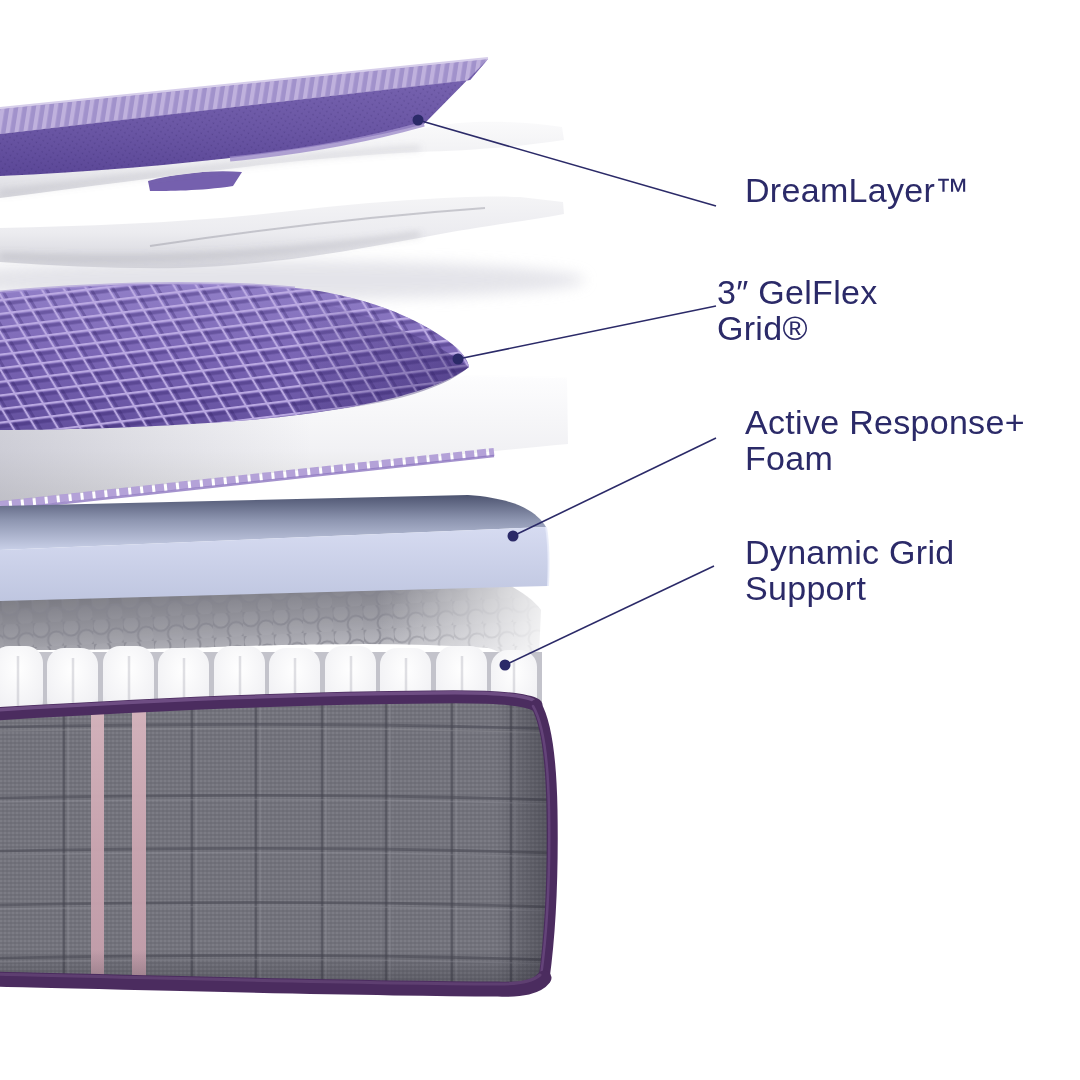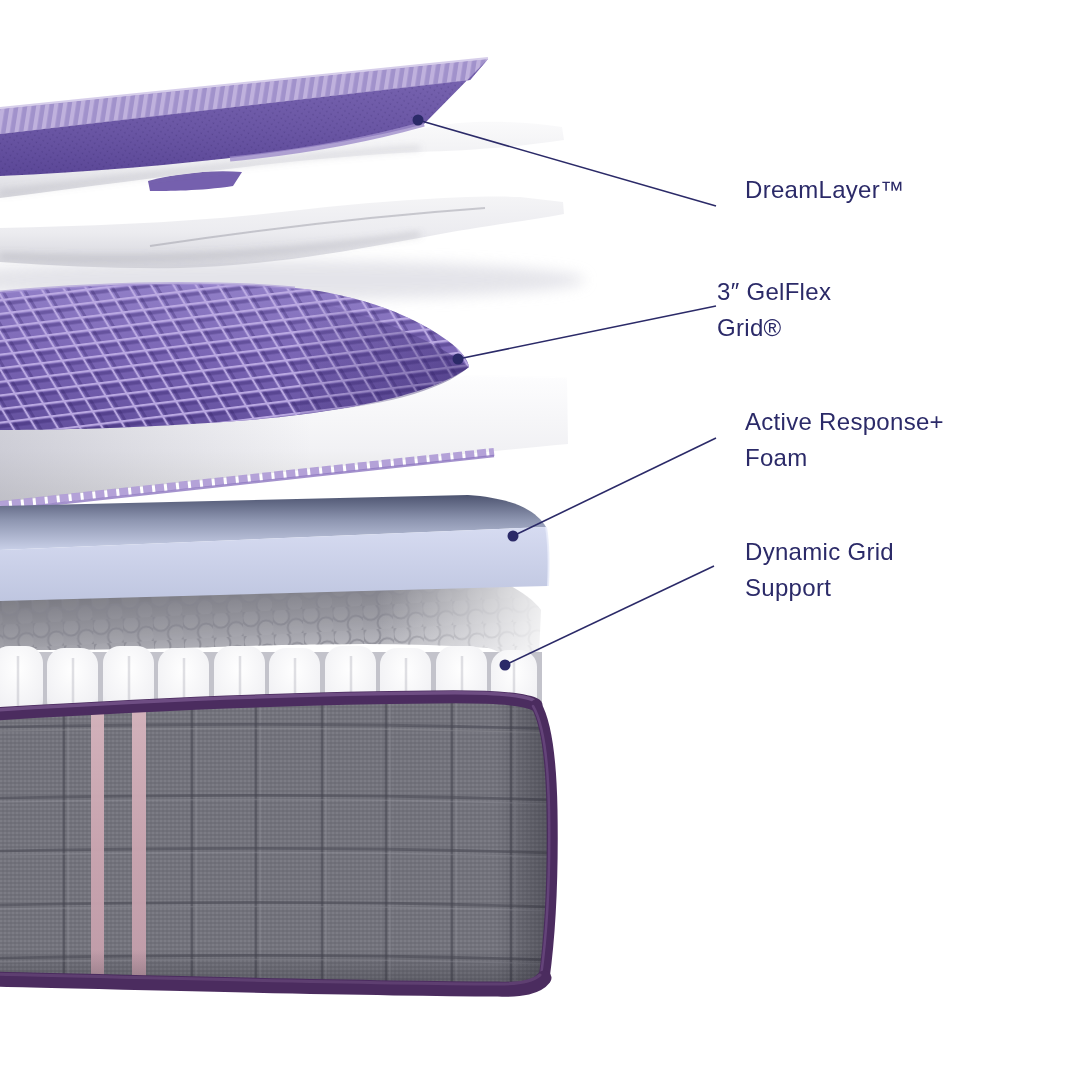--- a/index.html
+++ b/index.html
@@ -4,21 +4,21 @@
 <style>
   html,body{margin:0;padding:0;background:#ffffff;}
   .stage{
     position:relative;width:1080px;height:1080px;background:#ffffff;overflow:hidden;
     font-family:"Liberation Sans","DejaVu Sans",sans-serif;
   }
   .scene-svg,.callout-svg{position:absolute;left:0;top:0;width:1080px;height:1080px;}
   .labels{position:absolute;left:0;top:0;width:1080px;height:1080px;pointer-events:none;}
   .layer-label{
     position:absolute;
-    font-size:24px;line-height:36px;letter-spacing:.3px;font-weight:400;
+    font-size:34px;line-height:36px;letter-spacing:.3px;font-weight:400;
     white-space:pre-line;
   }
 </style>
 </head>
 <body>
 
 <div class="stage">
 
   <svg class="scene-svg" viewBox="0 0 1080 1080" aria-hidden="true">
     <defs>

